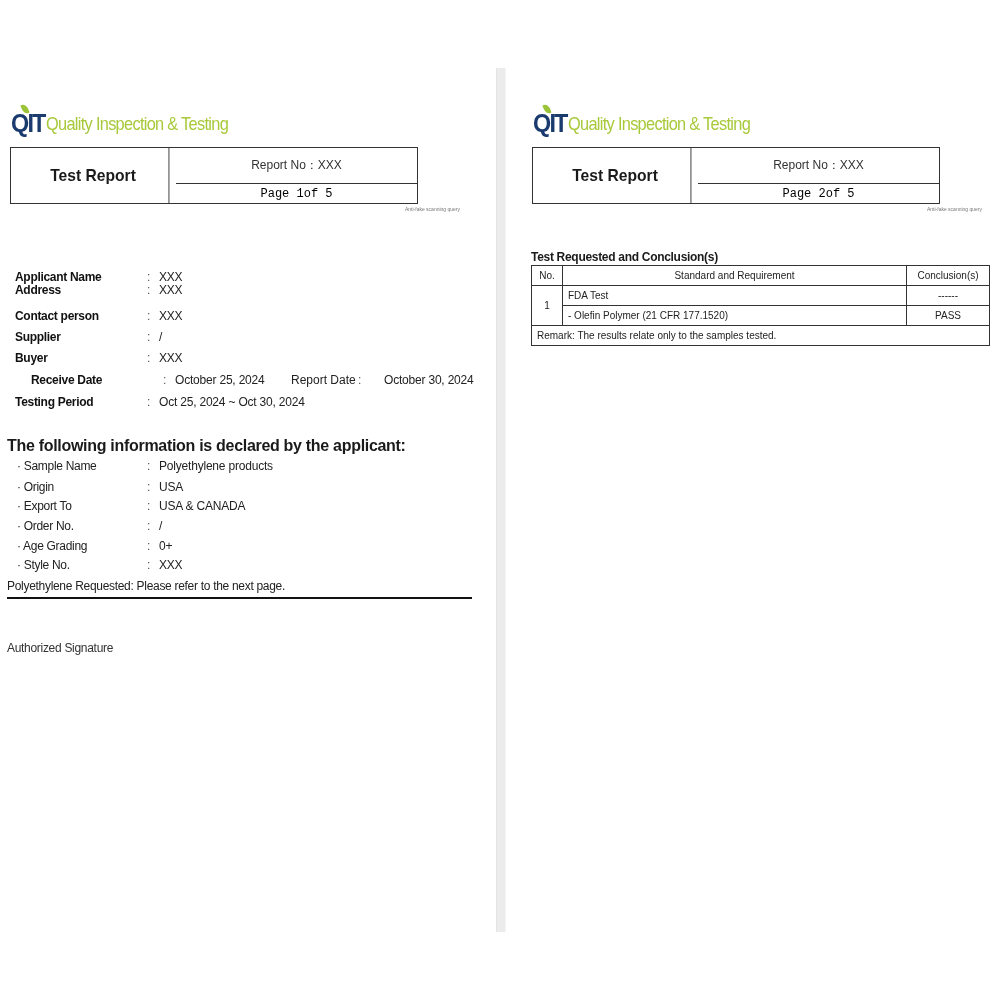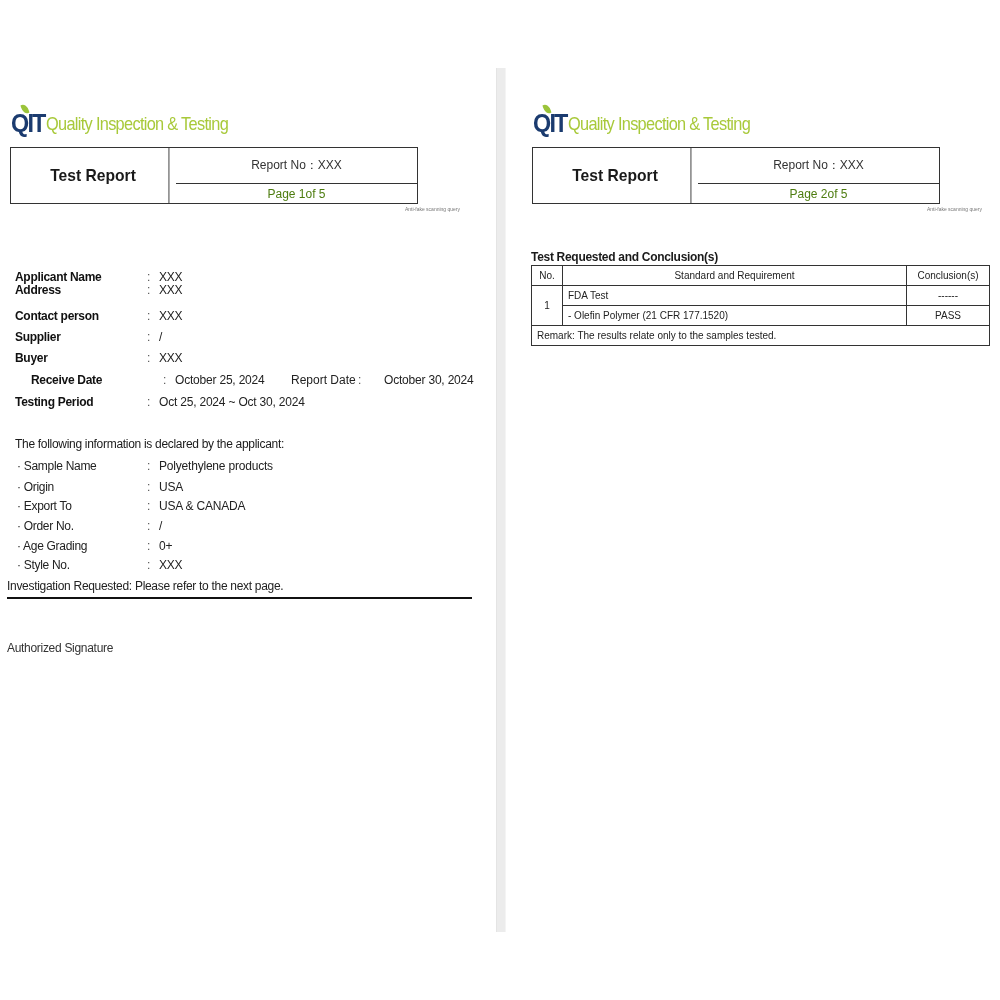--- a/index.html
+++ b/index.html
@@ -19,32 +19,32 @@
   .logo { position: absolute; top: 106px; display: flex; align-items: flex-end; height: 30px; }
   .logo-mark { position: relative; font-weight: bold; font-size: 26px; color: #1b3b6f; letter-spacing: -2px; line-height: 26px; font-family: "Liberation Sans", sans-serif; transform: scaleX(0.9); transform-origin: left; margin-right: -2px; }
   .logo-leaf { position: absolute; left: 12px; top: -6px; width: 7px; height: 10px; background: #9bc43a; border-radius: 0 80% 0 80%; transform: rotate(-20deg); }
   .logo-text { font-size: 19px; color: #a8c93a; letter-spacing: -0.8px; line-height: 24px; transform: scaleX(0.86); transform-origin: left; white-space: nowrap; }
 
   
   .hbox { position: absolute; top: 147px; height: 57px; border: 1.5px solid #333; display: flex; }
   .hbox-title { width: 165px; border-right: 1.5px solid #333; display: flex; align-items: center; justify-content: center; font-weight: bold; font-size: 17px; transform: scaleX(0.92); }
   .hbox-right { flex: 1; display: flex; flex-direction: column; }
   .hbox-reportno { height: 36px; border-bottom: 1.5px solid #333; display: flex; align-items: center; justify-content: center; font-size: 12px; color: #333; }
-  .hbox-page { flex: 1; display: flex; align-items: center; justify-content: center; font-size: 12px; color: #4d7c0f; }
+  .hbox-page { flex: 1; display: flex; align-items: center; justify-content: center; font-size: 12px; color: #000000; font-family: Liberation Mono, monospace; }
   .antifake { position: absolute; top: 206px; font-size: 5px; color: #777; white-space: nowrap; }
 
   
   .info { position: absolute; left: 15px; font-size: 12px; }
   .row { position: absolute; left: 0; white-space: nowrap; display: flex; height: 16px; align-items: flex-end; }
   .row .lbl { width: 132px; font-weight: bold; color: #111; letter-spacing: -0.3px; }
   .row .colon { width: 12px; color: #555; }
   .row .val { color: #222; letter-spacing: -0.2px; }
   .row .lbl2 { margin-left: 44px; width: 67px; color: #222; }
   .row .colon2 { width: 26px; color: #555; }
-  .decl-title { position: absolute; left: 15px; top: 437px; font-size: 12px; font-weight: normal; letter-spacing: -0.3px; white-space: nowrap; }
+  .decl-title { position: absolute; left: 7px; top: 437px; font-size: 16px; font-weight: bold; letter-spacing: -0.3px; white-space: nowrap; }
   .drow { position: absolute; left: 17px; white-space: nowrap; display: flex; height: 16px; align-items: center; font-size: 12px; }
   .drow .lbl { width: 130px; color: #222; letter-spacing: -0.3px; }
   .drow .colon { width: 12px; color: #555; }
   .drow .val { color: #222; letter-spacing: -0.2px; }
   .invest { position: absolute; left: 7px; top: 579px; font-size: 12px; color: #222; letter-spacing: -0.3px; white-space: nowrap; }
   .hr-thick { position: absolute; left: 7px; top: 597px; width: 465px; height: 2px; background: #111; }
   .signature { position: absolute; left: 7px; top: 641px; font-size: 12px; color: #333; letter-spacing: -0.3px; }
 
   
   .sec-title { position: absolute; left: 9px; top: 250px; font-size: 12px; font-weight: bold; letter-spacing: -0.3px; white-space: nowrap; }
@@ -141,21 +141,21 @@
       <span class="lbl">· Age Grading</span>
       <span class="colon">:</span>
       <span class="val">0+</span>
     </div>
   <div class="drow" style="top:557px;">
       <span class="lbl">· Style No.</span>
       <span class="colon">:</span>
       <span class="val">XXX</span>
     </div>
 
-  <div class="invest">Investigation Requested: Please refer to the next page.</div>
+  <div class="invest">Polyethylene Requested: Please refer to the next page.</div>
   <div class="hr-thick"></div>
   <div class="signature">Authorized Signature</div>
 </div>
 
 <div class="divider"></div>
 
 <div class="page" id="page2">
   <div class="logo" style="left:11px;">
     <span class="logo-mark"><span class="logo-leaf"></span><span>QIT</span></span>
     <span class="logo-text">Quality Inspection &amp; Testing</span>

